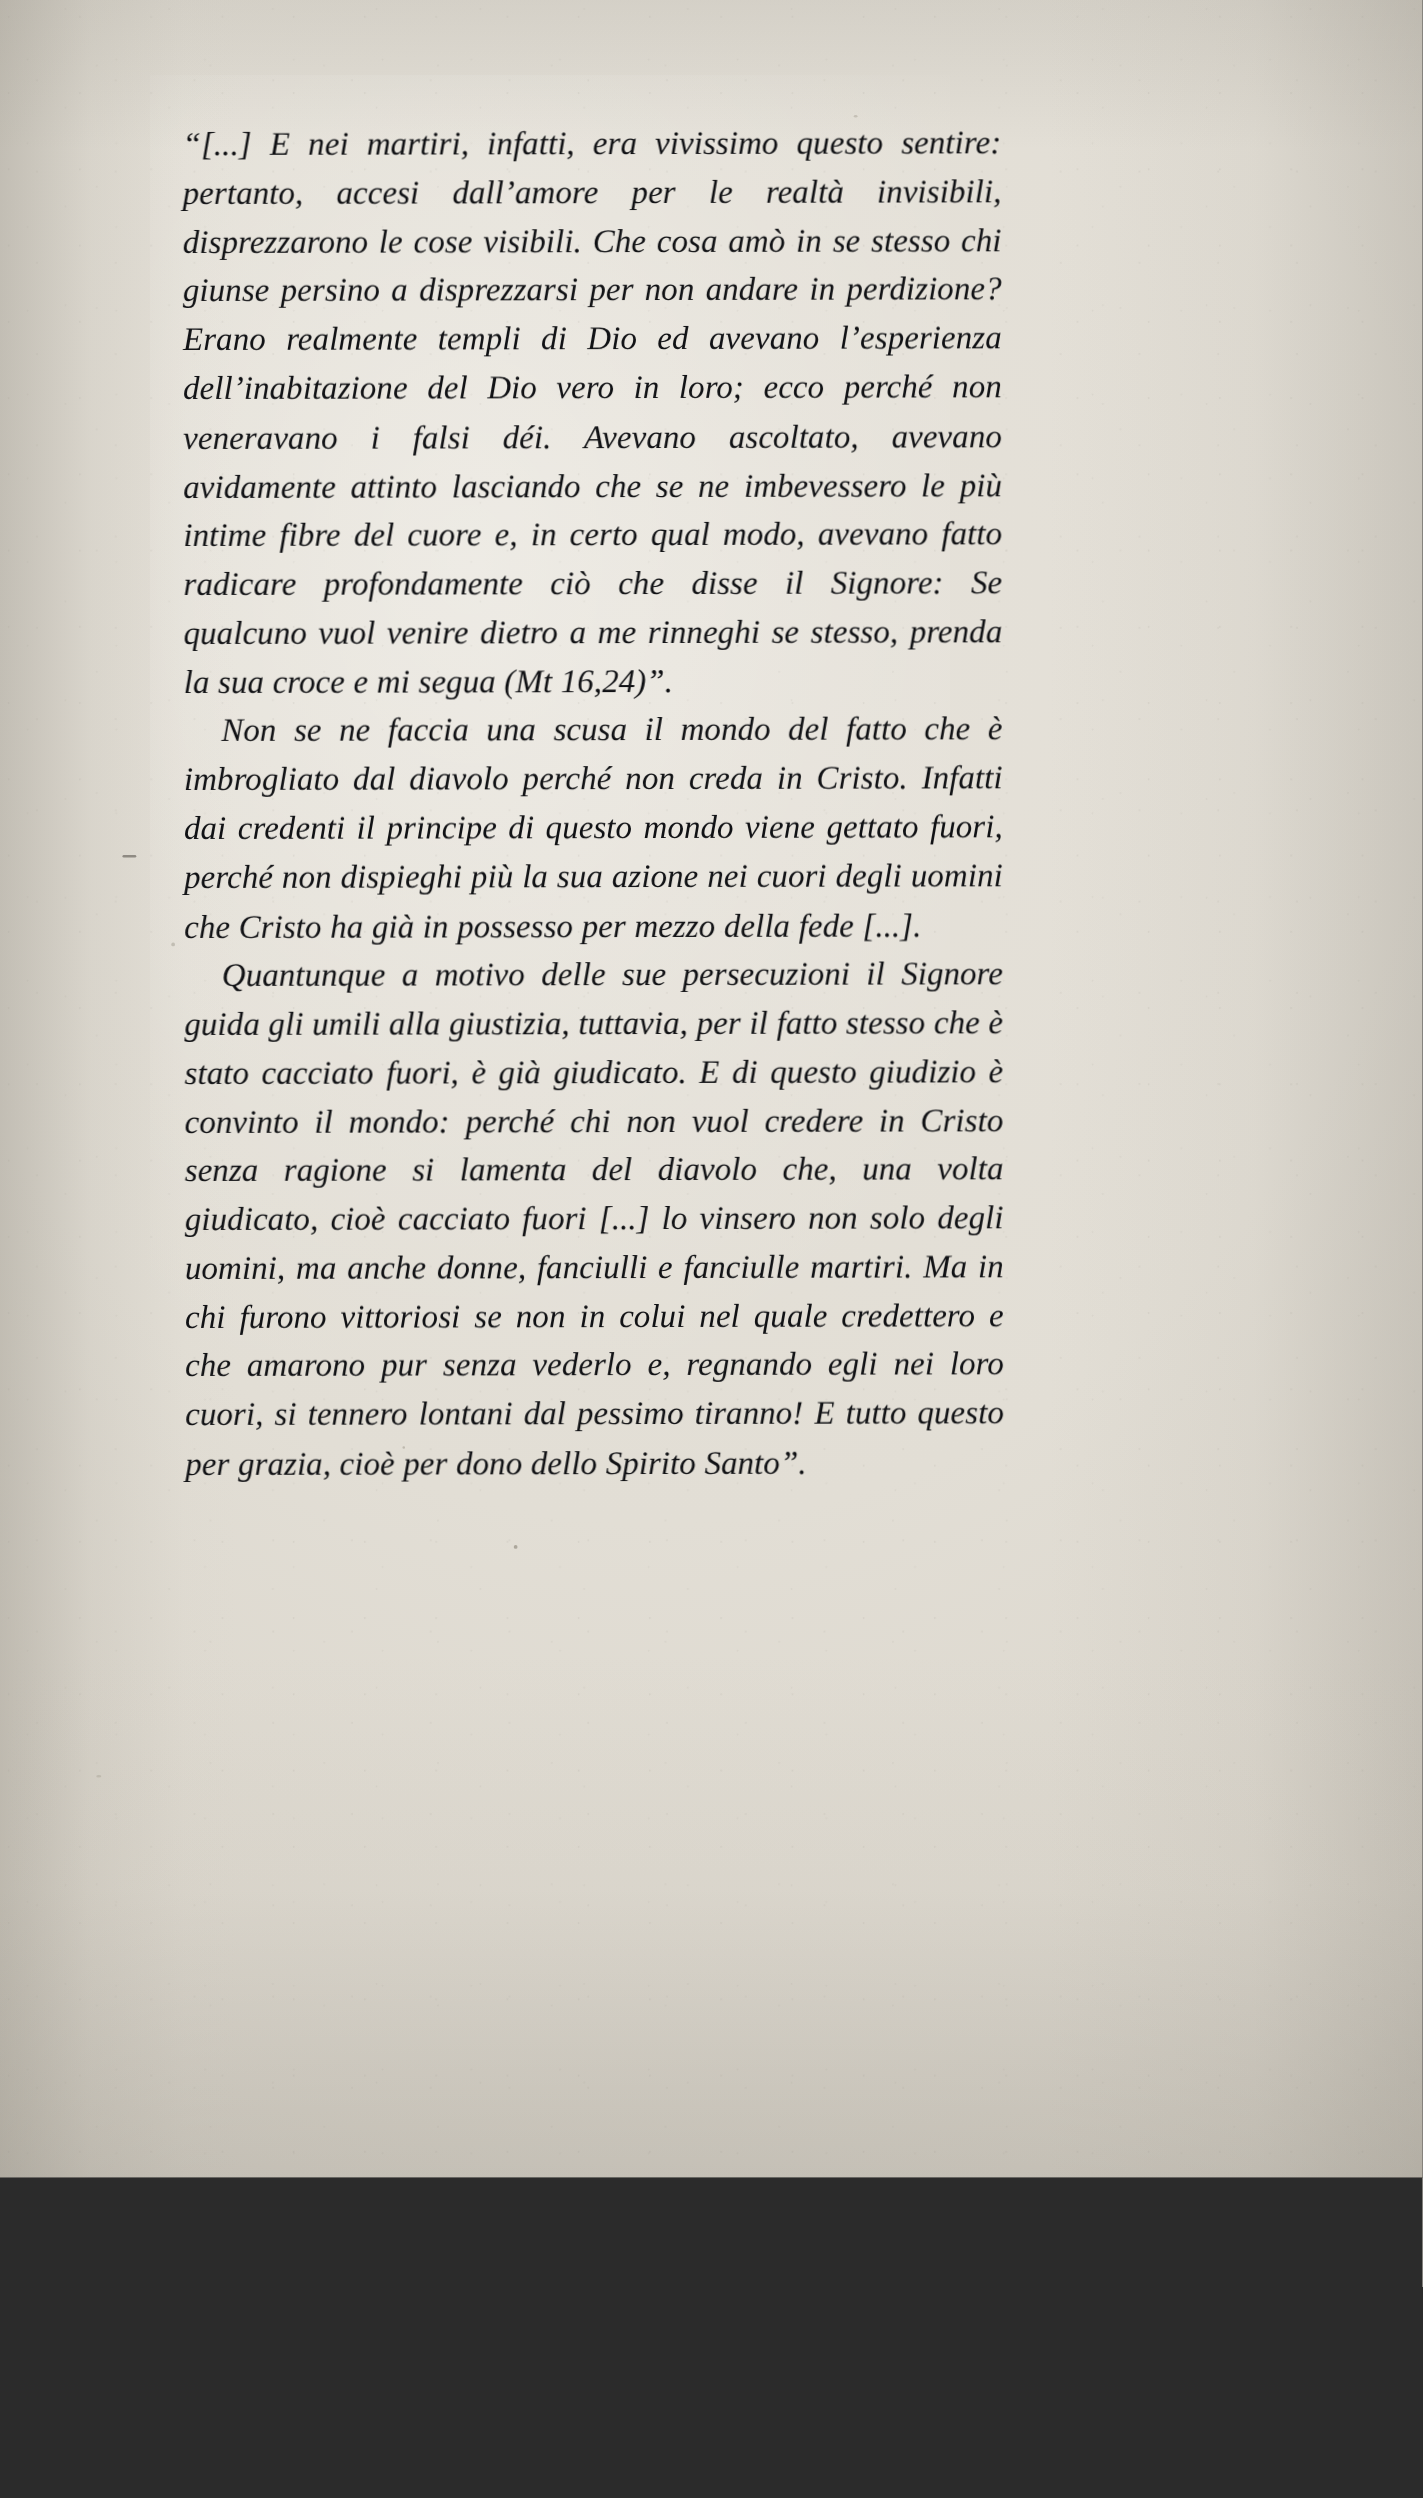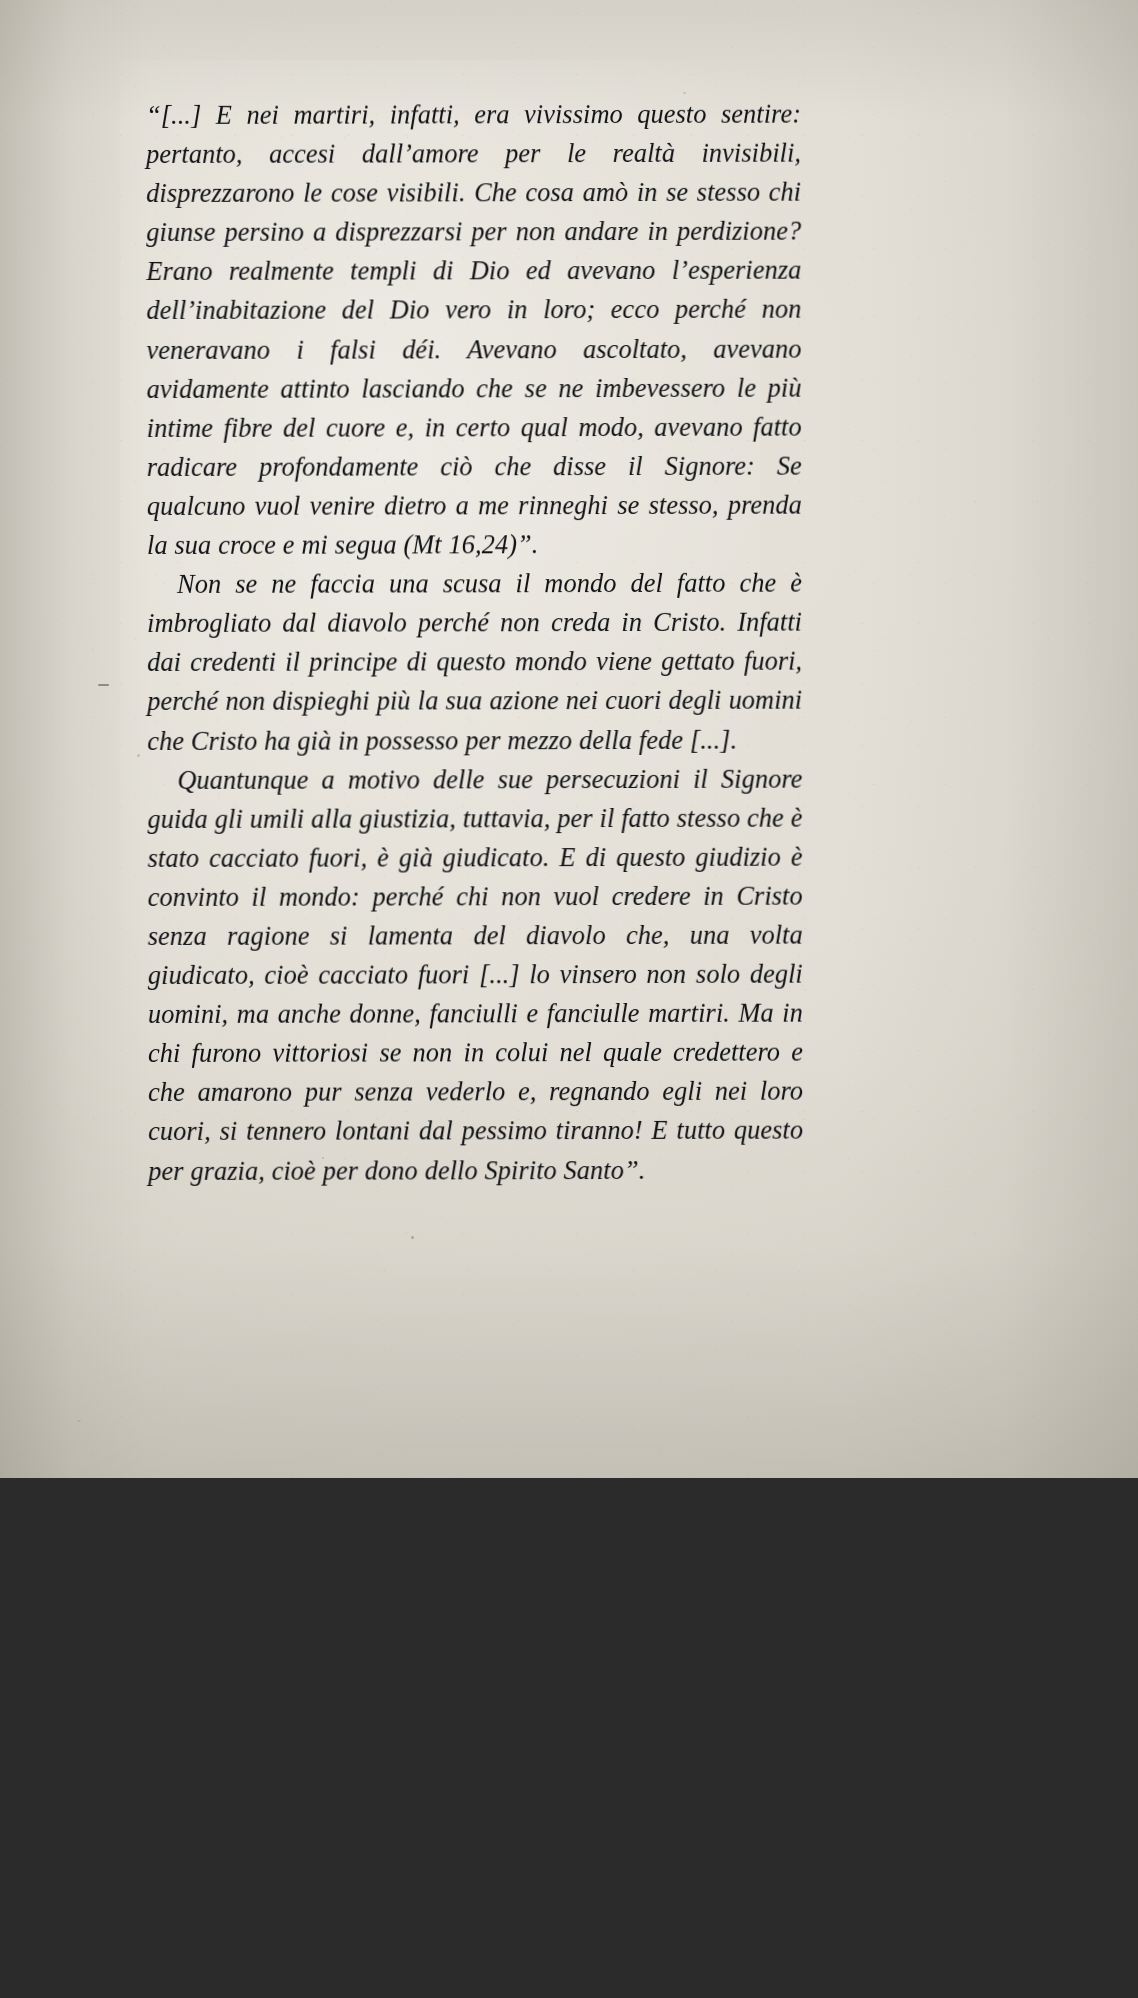--- a/index.html
+++ b/index.html
@@ -3,21 +3,21 @@
 <meta charset="utf-8">
 <style>
   html, body {
     margin: 0;
     padding: 0;
     background: #2b2b2b;
   }
   #page {
     position: relative;
     width: 1138px;
-    height: 1478px;
+    height: 1742px;
     overflow: hidden;
     background: #ddd9d0;
   }
   
   #paper-base {
     position: absolute;
     inset: 0;
     background:
       radial-gradient(ellipse 130% 95% at 46% 30%, #e6e2da 0%, #e2ded5 42%, #d8d3c9 76%, #cdc8bd 100%);
   }

